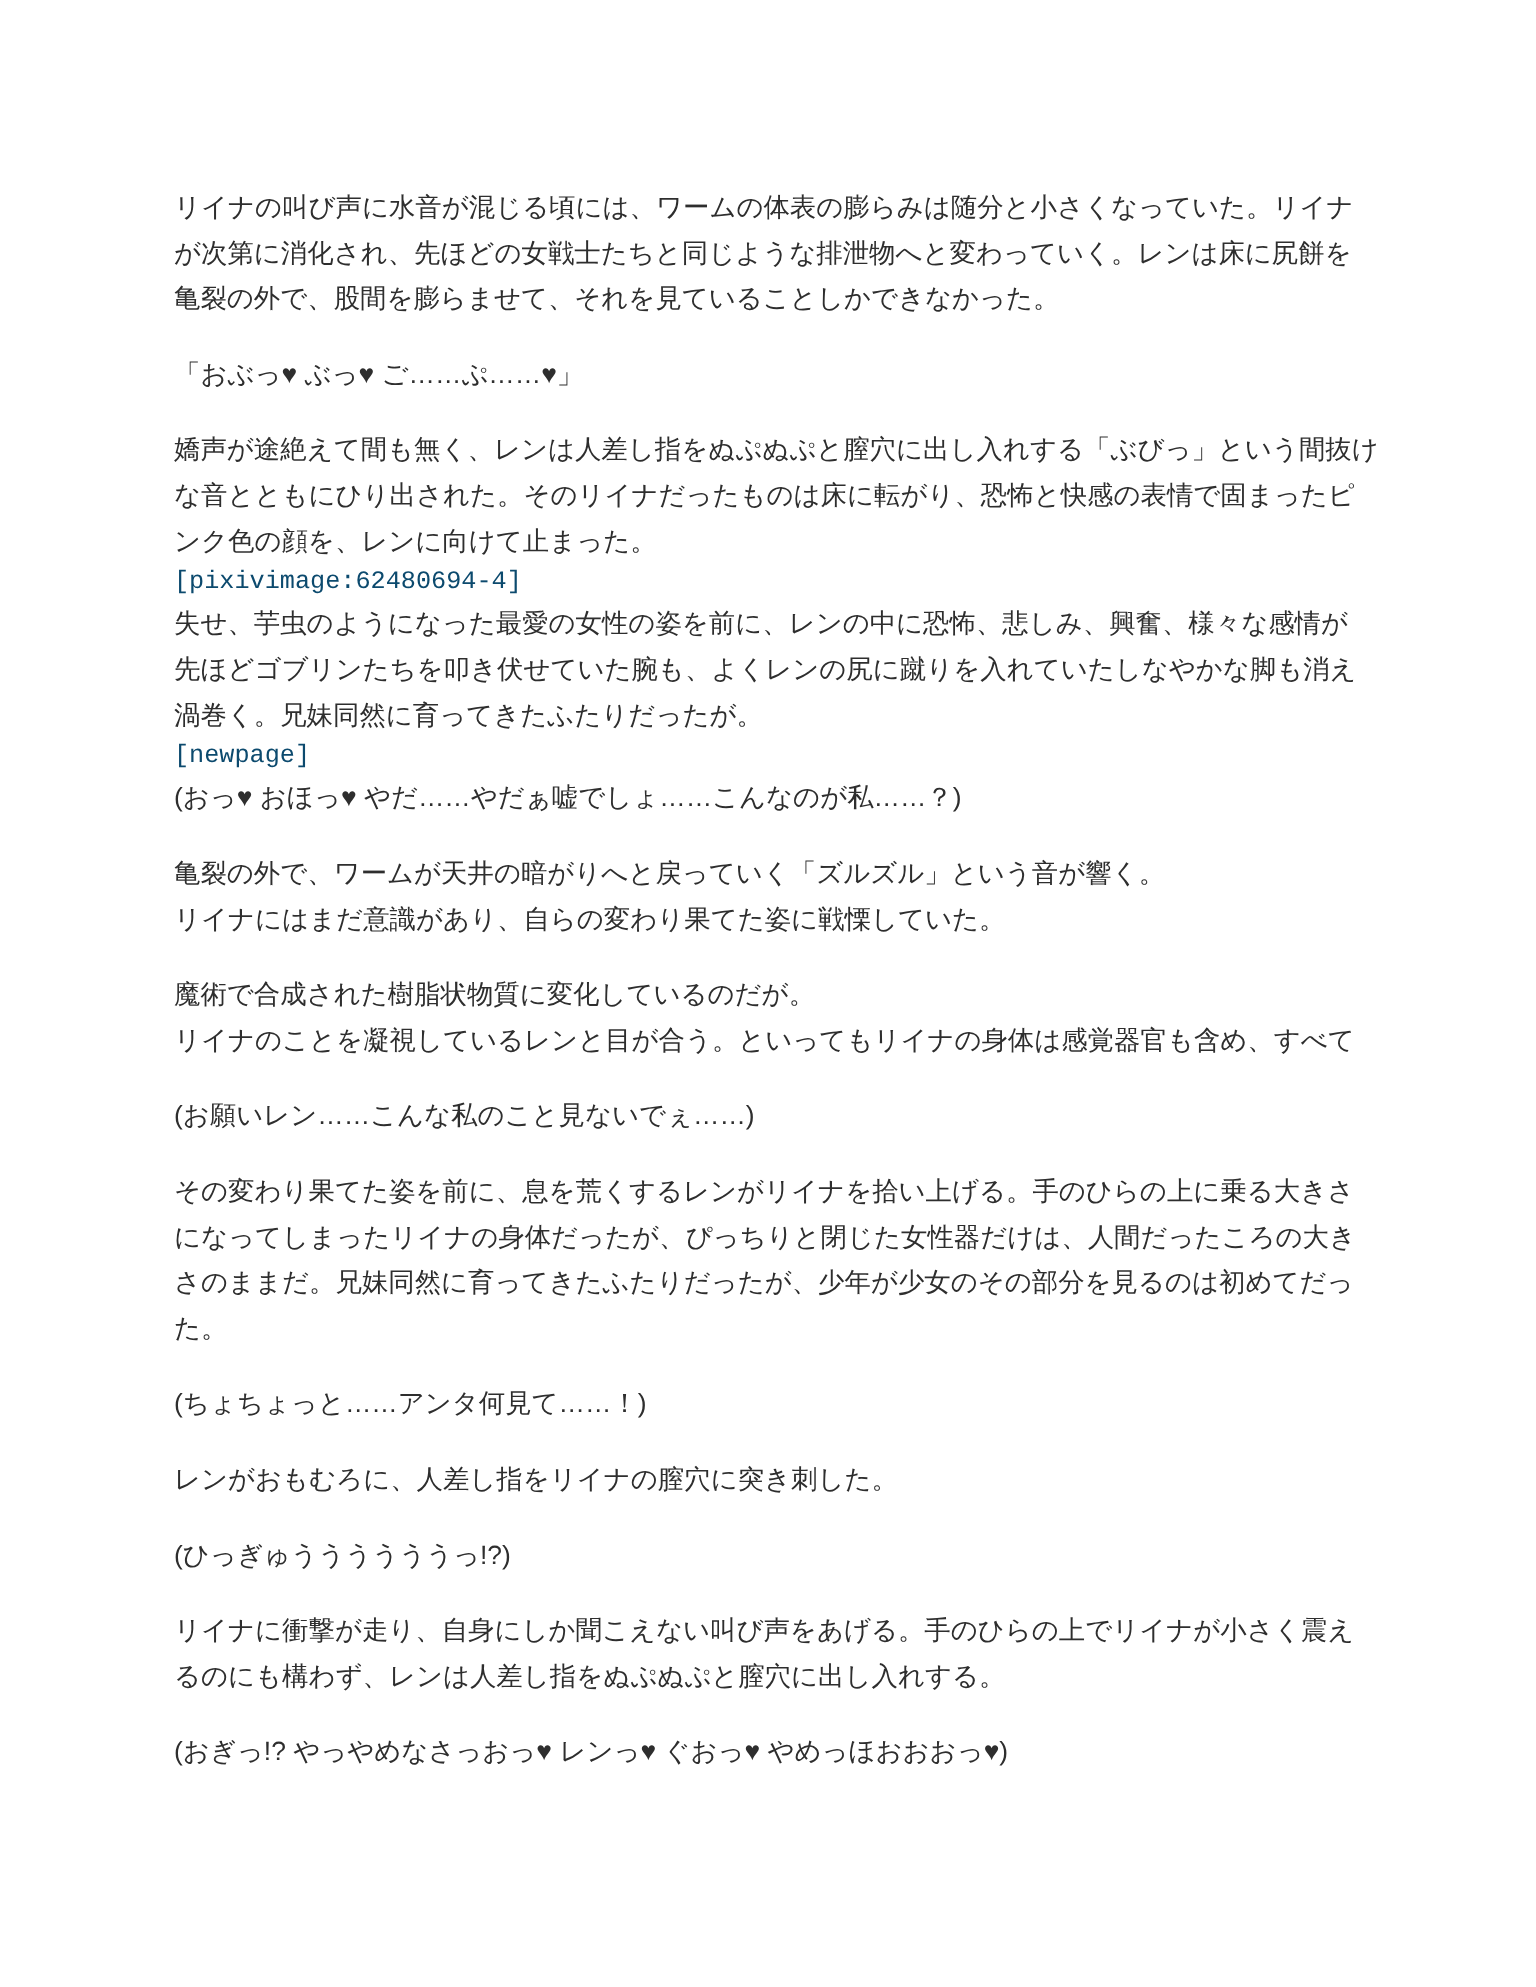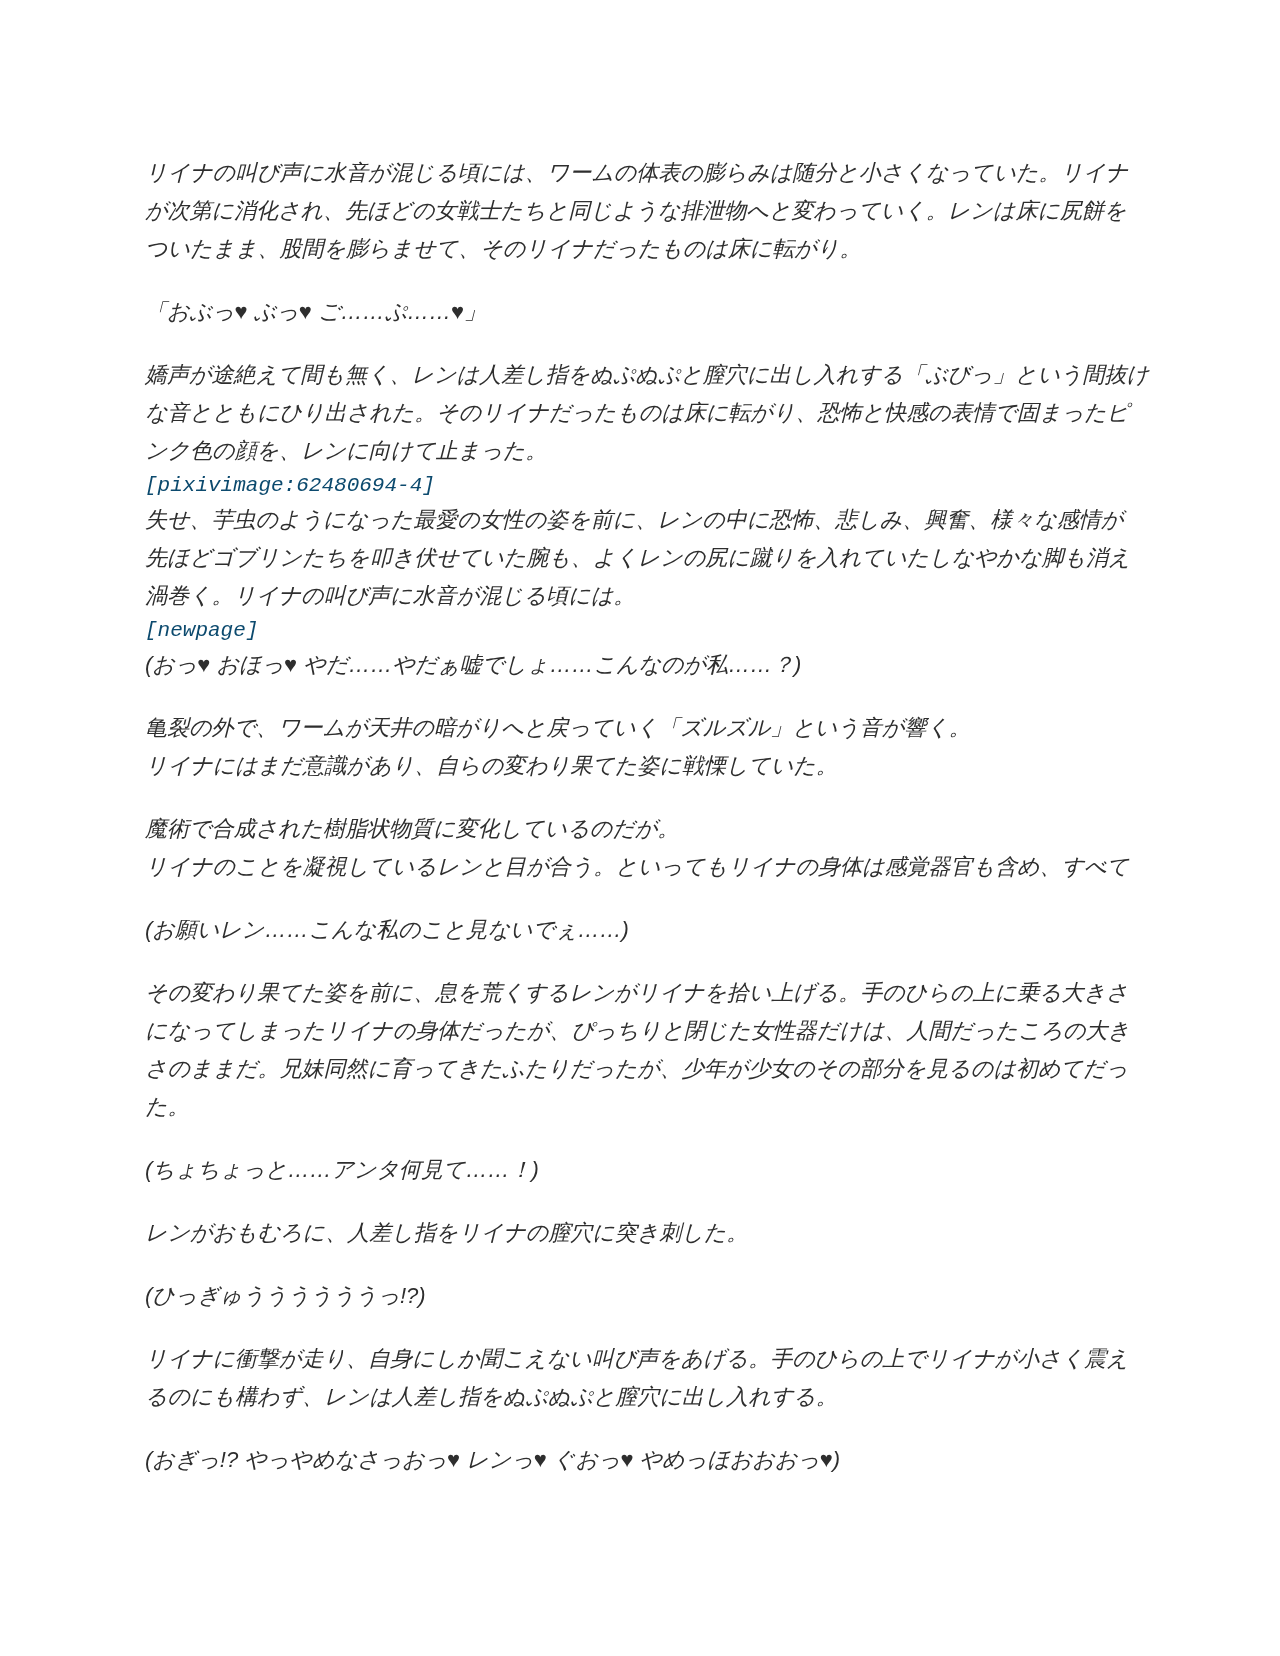--- a/index.html
+++ b/index.html
@@ -15,21 +15,20 @@
   }
   .doc {
     position: absolute;
     left: 145px;
     top: 154px;
     width: 985px;
     color: #2e2e2e;
   }
   .block {
     margin: 0;
-    font-style: italic;
   }
   .block.gap {
     margin-bottom: 25px;
   }
   .line {
     font-size: 22px;
     line-height: 38px;
     white-space: nowrap;
     letter-spacing: 0;
   }
@@ -40,37 +39,37 @@
     color: #0c4a6e;
   }
 </style>
 </head>
 <body>
 
 <div class="doc" id="doc">
     <div class="block gap">
       <div class="line">リイナの叫び声に水音が混じる頃には、ワームの体表の膨らみは随分と小さくなっていた。リイナ</div>
       <div class="line">が次第に消化され、先ほどの女戦士たちと同じような排泄物へと変わっていく。レンは床に尻餅を</div>
-      <div class="line">ついたまま、股間を膨らませて、そのリイナだったものは床に転がり。</div>
+      <div class="line">亀裂の外で、股間を膨らませて、それを見ていることしかできなかった。</div>
     </div>
     <div class="block gap">
       <div class="line">「おぶっ♥ ぶっ♥ ご……ぷ……♥」</div>
     </div>
     <div class="block">
       <div class="line">嬌声が途絶えて間も無く、レンは人差し指をぬぷぬぷと膣穴に出し入れする「ぶびっ」という間抜け</div>
       <div class="line">な音とともにひり出された。そのリイナだったものは床に転がり、恐怖と快感の表情で固まったピ</div>
       <div class="line">ンク色の顔を、レンに向けて止まった。</div>
     </div>
     <div class="block tagline">
       <div class="line">[pixivimage:62480694-4]</div>
     </div>
     <div class="block">
       <div class="line">失せ、芋虫のようになった最愛の女性の姿を前に、レンの中に恐怖、悲しみ、興奮、様々な感情が</div>
       <div class="line">先ほどゴブリンたちを叩き伏せていた腕も、よくレンの尻に蹴りを入れていたしなやかな脚も消え</div>
-      <div class="line">渦巻く。リイナの叫び声に水音が混じる頃には。</div>
+      <div class="line">渦巻く。兄妹同然に育ってきたふたりだったが。</div>
     </div>
     <div class="block tagline">
       <div class="line">[newpage]</div>
     </div>
     <div class="block gap">
       <div class="line">(おっ♥ おほっ♥ やだ……やだぁ嘘でしょ……こんなのが私……？)</div>
     </div>
     <div class="block gap">
       <div class="line">亀裂の外で、ワームが天井の暗がりへと戻っていく「ズルズル」という音が響く。</div>
       <div class="line">リイナにはまだ意識があり、自らの変わり果てた姿に戦慄していた。</div>

